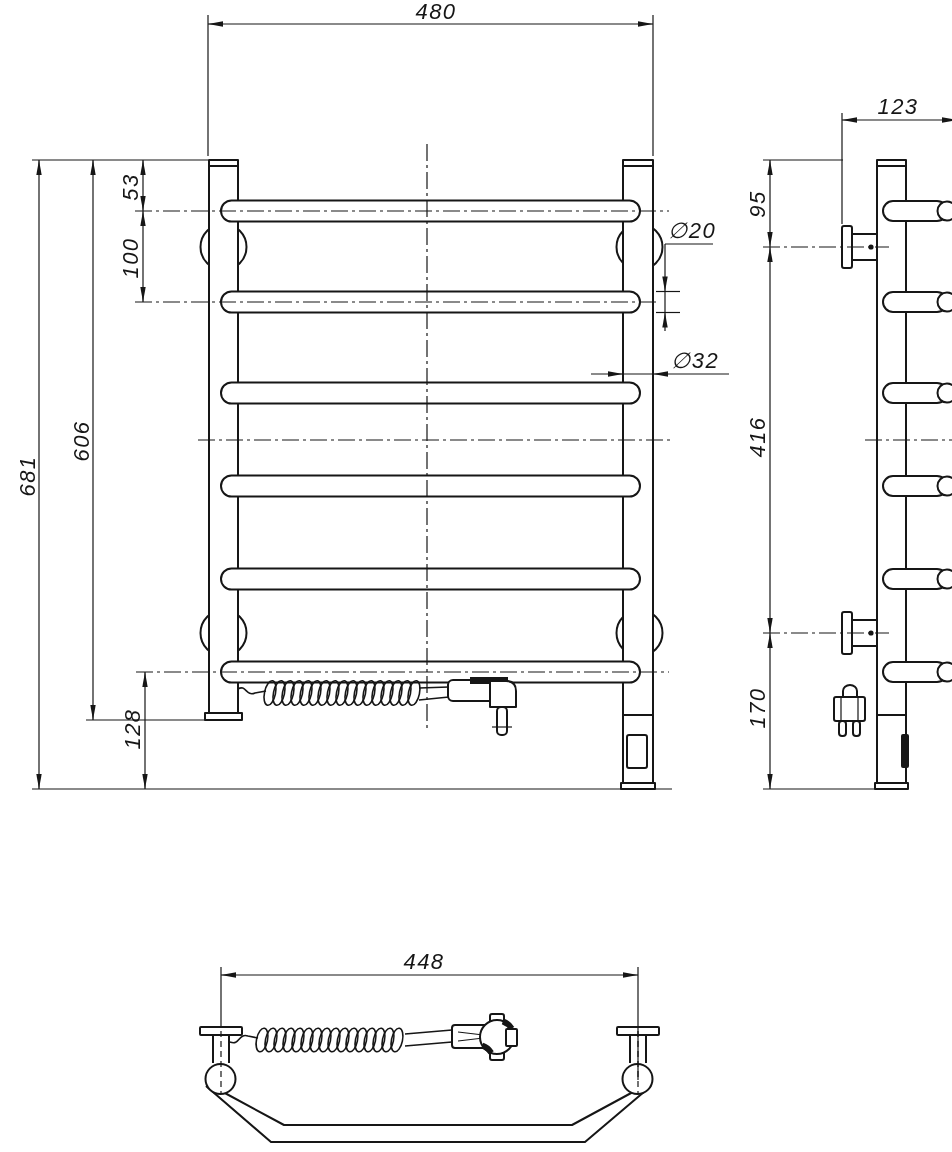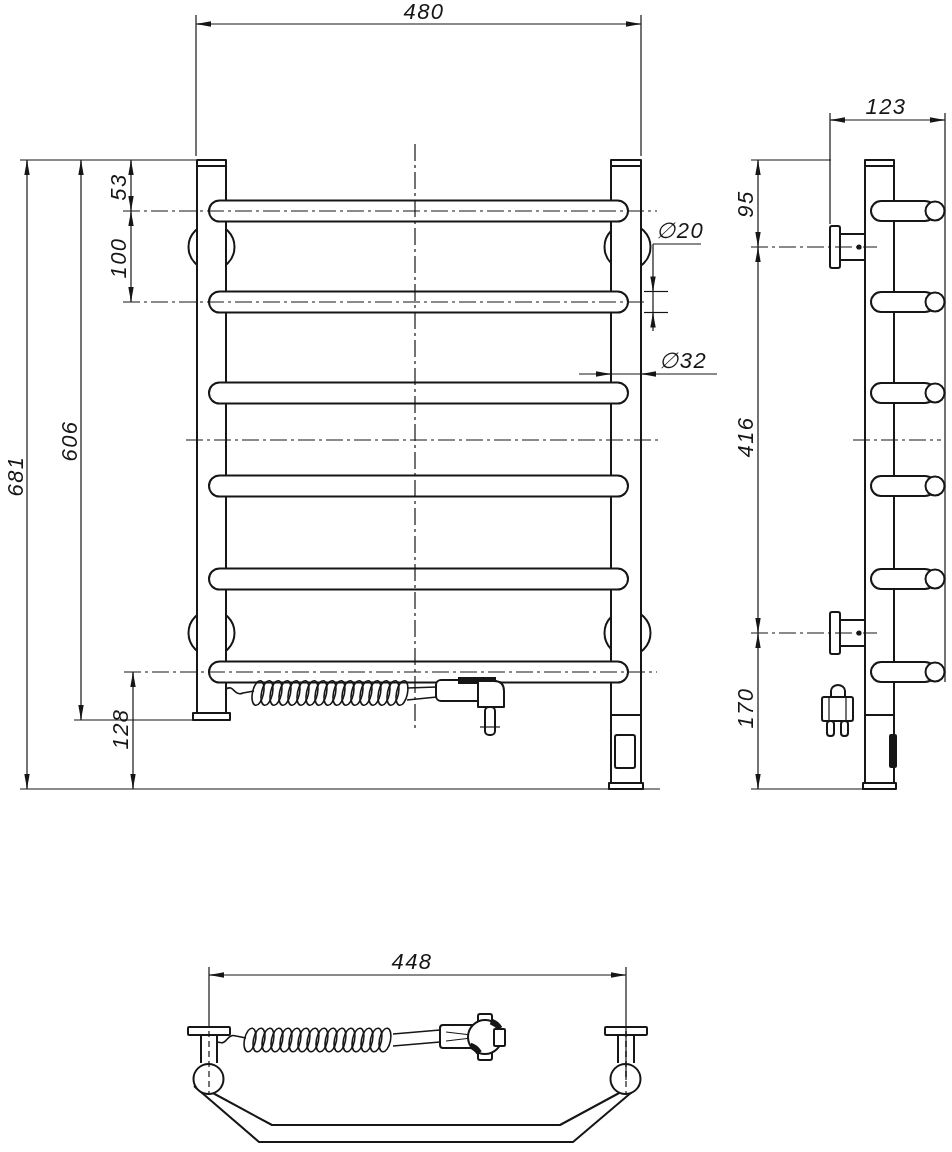--- a/index.html
+++ b/index.html
@@ -1,17 +1,17 @@
 <!DOCTYPE html>
 <html style="--ink: #161616;"><head>
 <meta charset="utf-8">
 <style>
   :root { --ink: #161616; }
   html,body { margin:0; padding:0; background:#fff; }
-  .page { width:776px; height:1152px; background:#fff; position:relative; }
+  .page { width:776px; height:1152px; background:#fff; position:relative;padding-left:12px; }
   svg { display:block; }
   .o   { stroke:var(--ink); stroke-width:2;   fill:none; stroke-linejoin:round; }
   .ow  { stroke:var(--ink); stroke-width:2;   fill:#fff; stroke-linejoin:round; }
   .wf  { fill:#fff; stroke:none; }
   .of  { fill:var(--ink); stroke:none; }
   .t   { stroke:var(--ink); stroke-width:1.2; fill:none; }
   .cl  { stroke:var(--ink); stroke-width:1.2; fill:none; stroke-dasharray:17 4 3 4; }
   .dsh { stroke:var(--ink); stroke-width:1.2; fill:none; stroke-dasharray:6 4; }
   .coil{ stroke:var(--ink); stroke-width:1.6; fill:none; }
   .arc6{ stroke:var(--ink); stroke-width:6; fill:none; }

